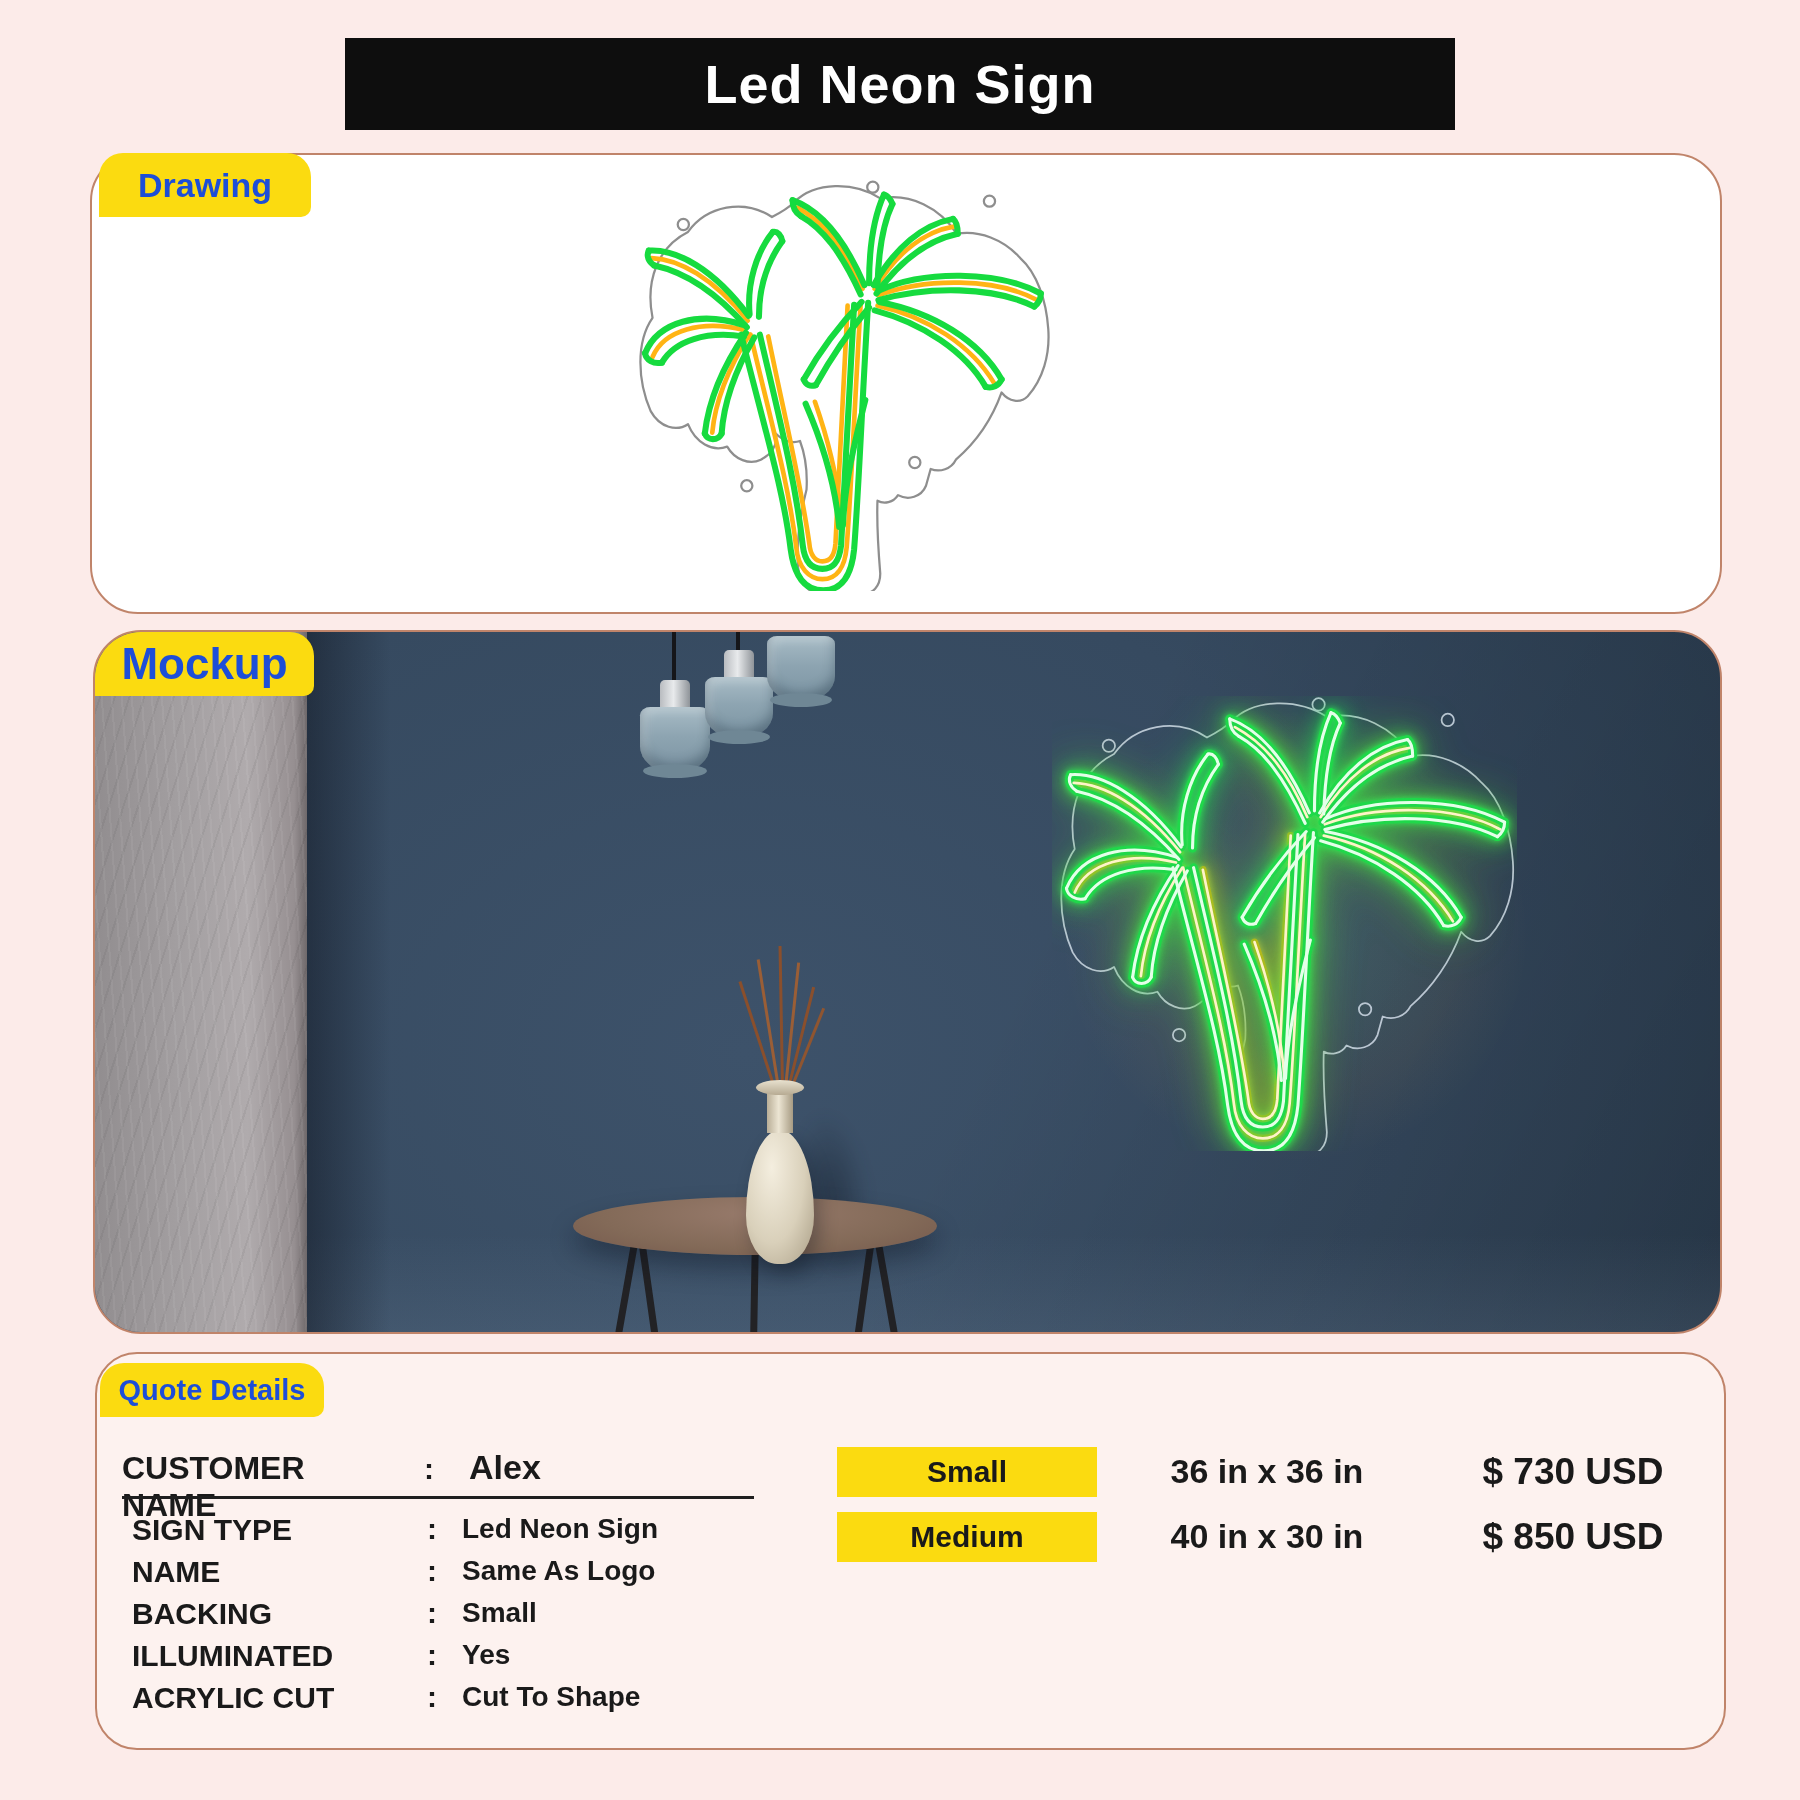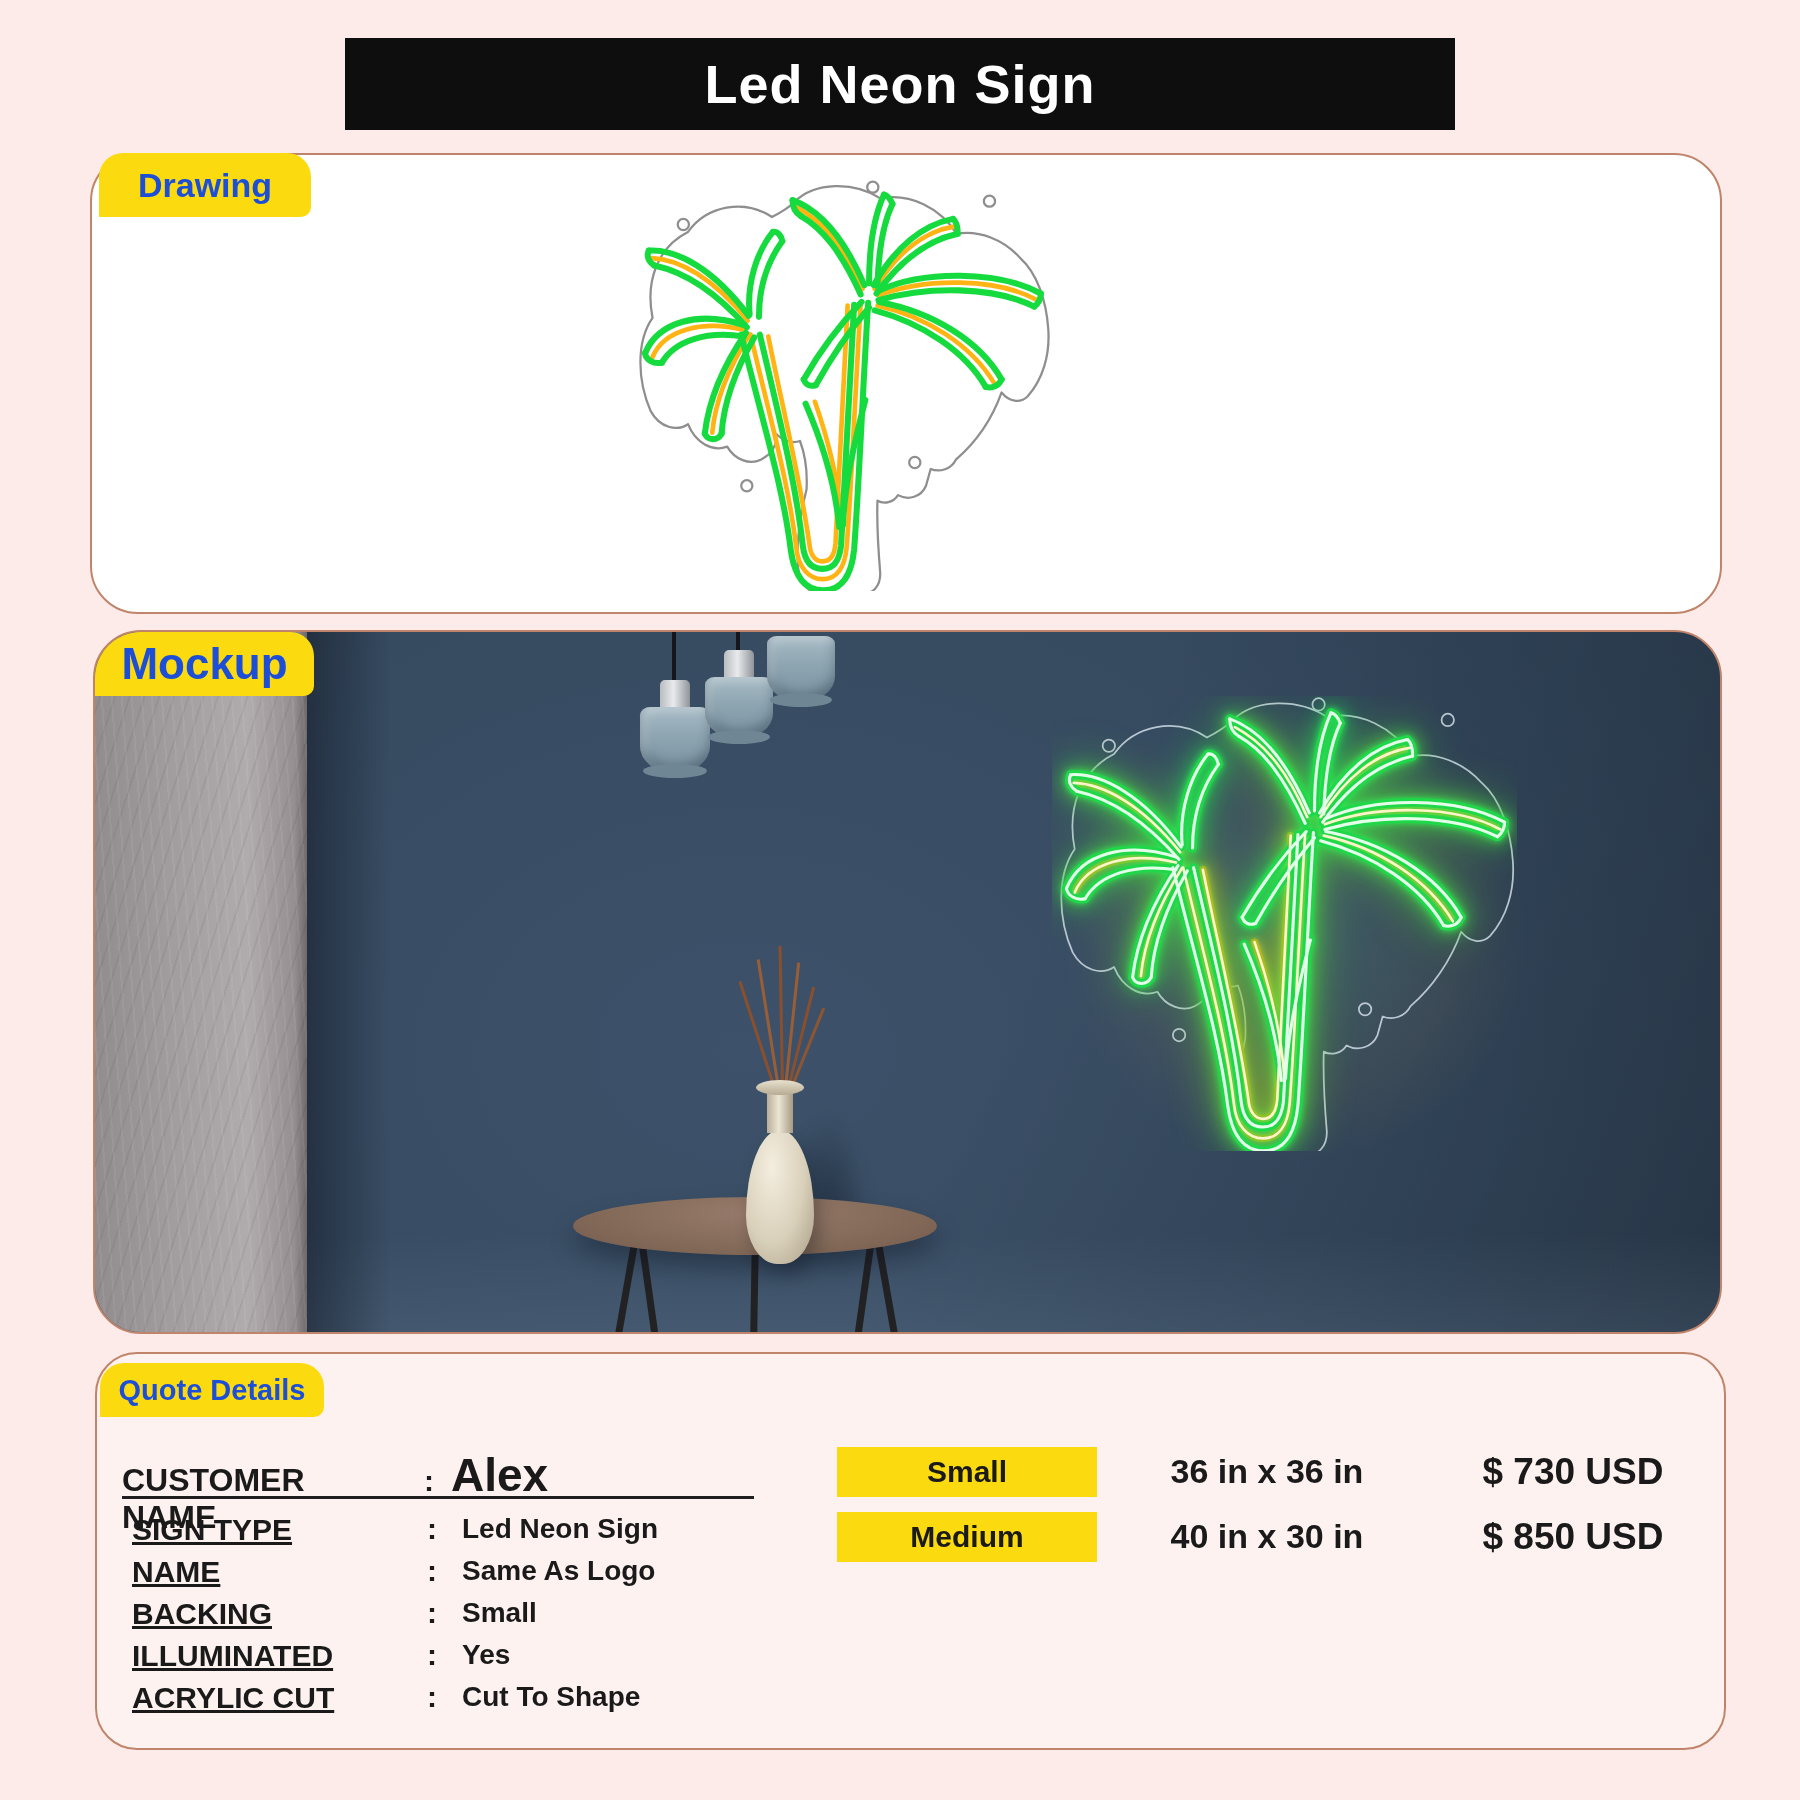--- a/index.html
+++ b/index.html
@@ -86,25 +86,25 @@
   .b4{left:41px;top:-118px;height:126px;transform:rotate(6deg);background:#9A5E36;}
   .b5{left:44px;top:-96px;height:104px;transform:rotate(14deg);}
   .b6{left:47px;top:-78px;height:86px;transform:rotate(22deg);background:#8F5530;}
 
   
   .quote-panel{left:95px;top:1352px;width:1627px;height:394px;background:#FDF2EF;border-radius:42px;}
   .quote-tab{left:3px;top:9px;width:224px;height:54px;font-size:29px;}
   .customer{position:absolute;left:25px;top:94px;display:flex;align-items:baseline;}
   .customer .c-label{font-size:32px;font-weight:800;width:285px;}
   .customer .c-colon{font-size:30px;font-weight:800;width:44px;text-align:center;}
-  .customer .c-value{font-size:46px;font-weight:700;}
+  .customer .c-value{font-size:34px;font-weight:700;margin-left:18px;}
   .cust-underline{position:absolute;left:25px;top:142px;width:632px;height:3px;background:#1F1F1F;}
   .details-grid{position:absolute;left:35px;top:158px;width:650px;display:grid;
     grid-template-columns:270px 60px auto;row-gap:8px;align-items:center;}
-  .d-label{font-size:30px;font-weight:800;line-height:33px;text-decoration:underline;}
+  .d-label{font-size:30px;font-weight:800;line-height:33px;}
   .d-colon{font-size:30px;font-weight:800;text-align:center;}
   .d-value{font-size:28px;font-weight:600;}
 
   .pricing{position:absolute;left:740px;top:70px;width:872px;}
   .p-head{display:grid;grid-template-columns:260px 340px 272px;height:68px;background:#141414;
     align-items:center;text-align:center;color:#FFFFFF;font-size:34px;font-weight:800;letter-spacing:1px;}
   .p-row{height:55px;display:grid;grid-template-columns:260px 340px 272px;align-items:center;text-align:center;}
   .p-row.first{margin-top:20px;} .p-row.next{margin-top:10px;}
   .p-size{background:#FBDB10;height:50px;display:flex;align-items:center;justify-content:center;
     font-size:30px;font-weight:800;}

